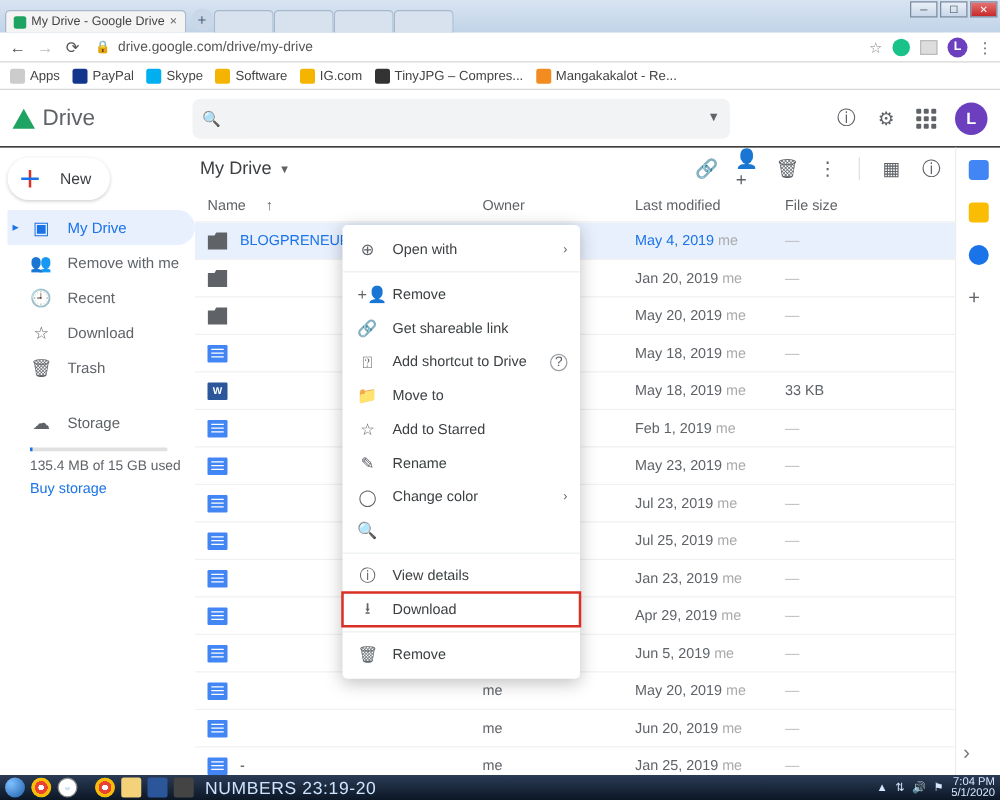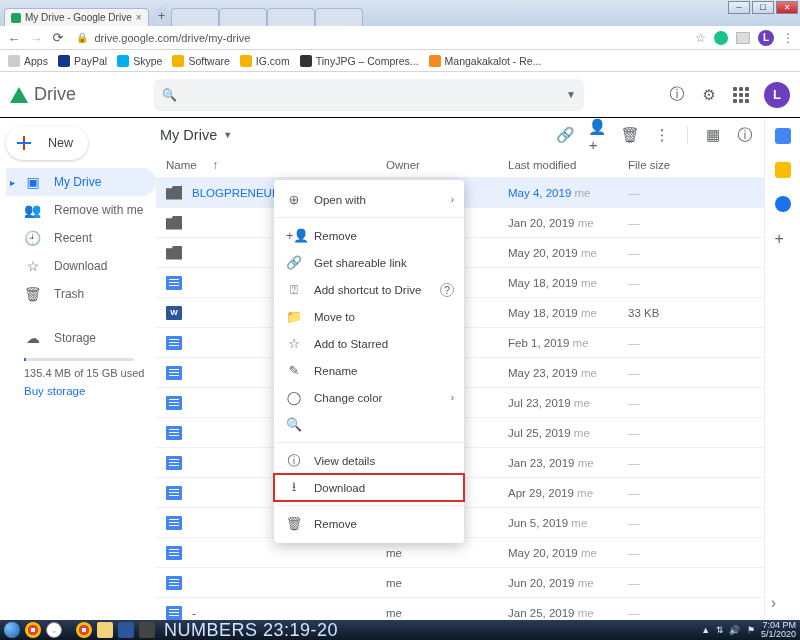--- a/index.html
+++ b/index.html
@@ -117,21 +117,21 @@
   .pager-chevron{ position:absolute; right:24px; bottom:28px; font-size:16px; color:#777;}
 
   
   .taskbar{ position:absolute;bottom:0;left:0;right:0;height:20px; background:linear-gradient(#2b3b55,#0c1726); display:flex;align-items:center;padding:0 4px;gap:5px;color:#cde;}
   .tb-ico{ width:16px;height:16px;border-radius:50%;display:flex;align-items:center;justify-content:center;font-size:10px;}
   .start-orb{ background:radial-gradient(circle at 30% 30%, #7ec0ff, #1e5fa8);}
   .tb-chrome{ background:radial-gradient(circle at 50% 50%, #fff 20%, #ea4335 21% 45%, #fbbc05 46% 70%, #34a853 71% 100%);}
   .tb-explorer{ background:#f3d27a;border-radius:2px;}
   .tb-word{ background:#2b579a;border-radius:2px;}
   .tb-generic{ background:#444;border-radius:2px;}
-  .tb-title{ font-family:"Arial Black",sans-serif;font-size:18px;letter-spacing:.5px;color:#cfe4ff;margin-left:4px;}
+  .tb-title{ font-family:"Arial Black",sans-serif;font-size:14px;letter-spacing:.5px;color:#cfe4ff;margin-left:4px;}
   .tray{ margin-left:auto;display:flex;align-items:center;gap:6px;font-size:9px;color:#d7e6ff;}
   .tray .clock{ text-align:right;line-height:9px;}
 </style>
 </head>
 <body>
 
 <div class="titlebar">
   <div class="tab-strip">
     <div class="chrome-tab">
       <span class="tab-favicon"></span>

